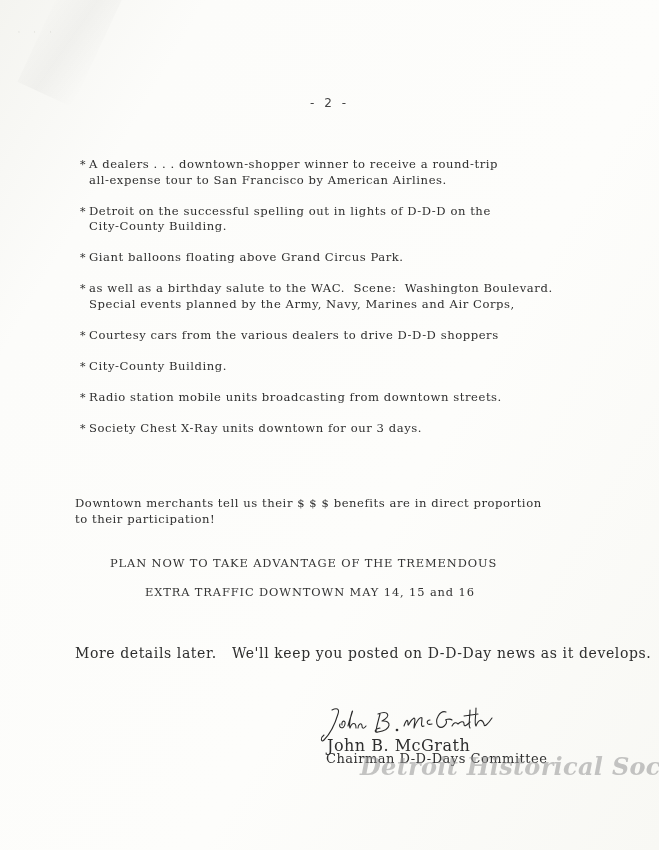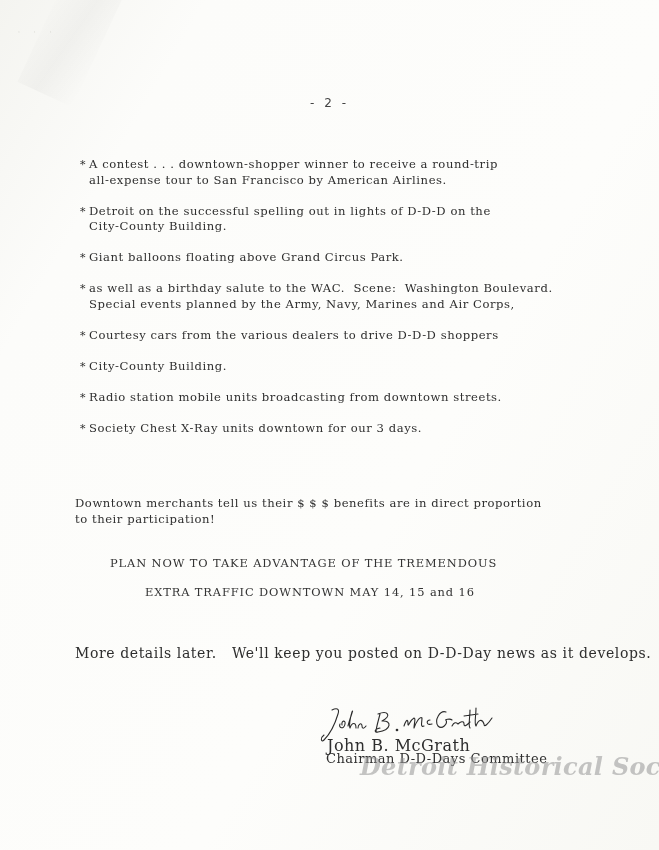--- a/index.html
+++ b/index.html
@@ -138,21 +138,21 @@
 
 <div class="page">
   <div class="fold"></div>
   <div class="specks">· ·  ·</div>
 
   <div class="page-number">- 2 -</div>
 
   <div class="bullets">
     <div class="bullet">
       <span class="star">*</span>
-      <div>A contest . . . downtown-shopper winner to receive a round-trip</div>
+      <div>A dealers . . . downtown-shopper winner to receive a round-trip</div>
       <div>all-expense tour to San Francisco by American Airlines.</div>
     </div>
     <div class="bullet">
       <span class="star">*</span>
       <div>Detroit on the successful spelling out in lights of D-D-D on the</div>
       <div>City-County Building.</div>
     </div>
     <div class="bullet">
       <span class="star">*</span>
       <div>Giant balloons floating above Grand Circus Park.</div>

